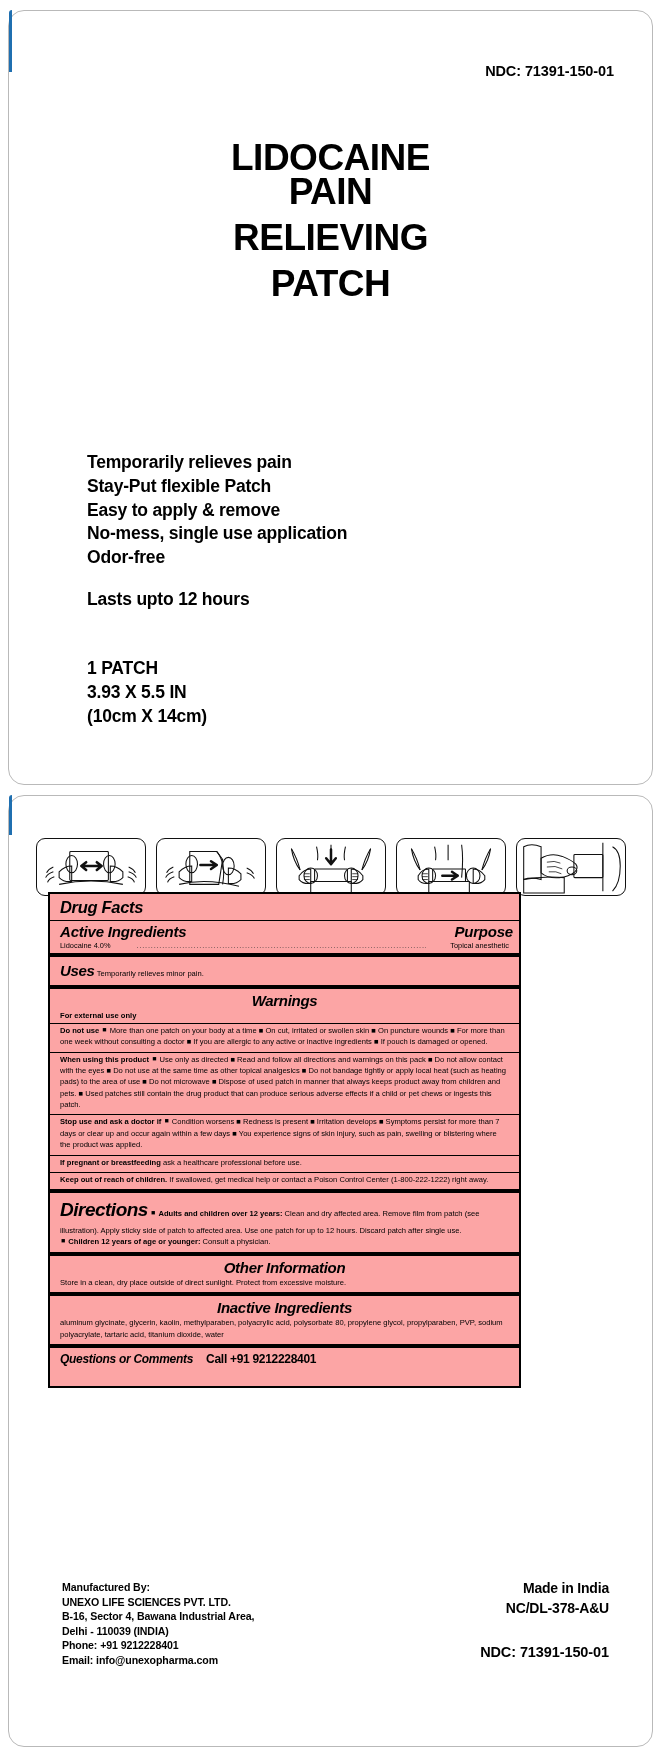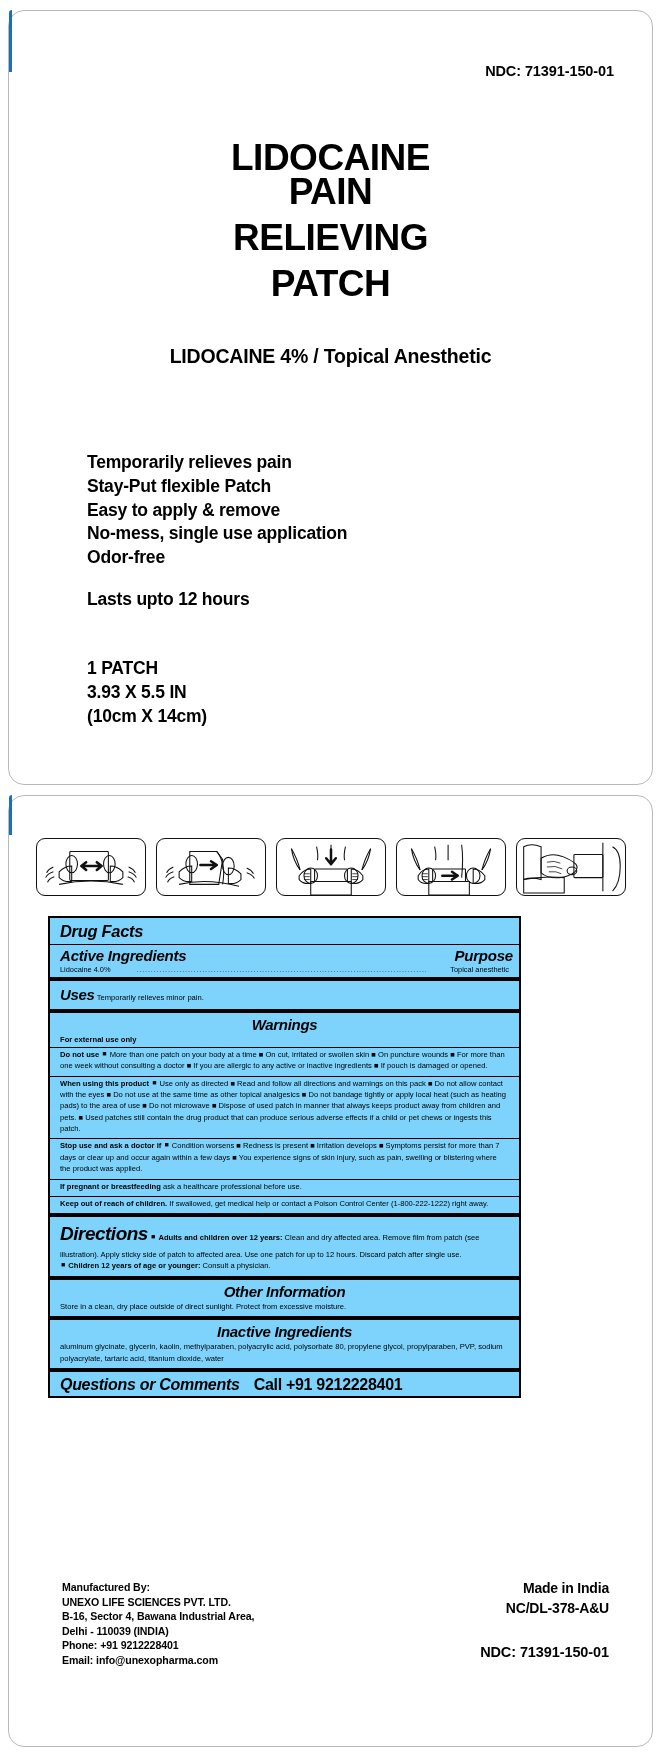--- a/index.html
+++ b/index.html
@@ -106,24 +106,24 @@
     border: 1.4px solid #111;
     border-radius: 9px;
     overflow: hidden;
     background: #fff;
   }
   .illus-box svg { display: block; width: 100%; height: 100%; }
 
   
   #drug-facts {
     position: absolute;
-    left: 48px; top: 916px;
+    left: 48px; top: 892px;
     width: 473px;
     border: 2.5px solid #000;
-    background: #7dd3fc;
+    background: #fca5a5;
   }
   .df-sec { padding: 0; }
   .df-thick { border-top: 4px solid #000; }
   .df-thin  { border-top: 1px solid #000; }
 
   .df-title {
     font-weight: bold;
     font-style: italic;
     font-size: 16.5px;
     padding: 4px 8px 3px 10px;
@@ -184,24 +184,24 @@
     font-weight: bold;
     padding: 2px 10px 3px 10px;
   }
   .df-dirs-title {
     font-weight: bold;
     font-style: italic;
     font-size: 19px;
     letter-spacing: -0.5px;
   }
   .df-qc {
-    padding: 4px 10px 2px 10px;
-    font-weight: bold;
-    font-style: italic;
-    font-size: 16px;
+    padding: 4px 10px 20px 10px;
+    font-weight: bold;
+    font-style: italic;
+    font-size: 12px;
     letter-spacing: -0.3px;
   }
   .df-qc .call {
     font-style: normal;
     padding-left: 10px;
   }
   .sq { font-size: 7px; vertical-align: 1px; padding: 0 1px; }
 
   
   #footer-left {
@@ -236,21 +236,20 @@
 <div class="panel" id="panel-front">
   <div class="panel-accent"></div>
 
   <div class="ndc-top">NDC: 71391-150-01</div>
 
   <div class="brand" id="brand-l1">LIDOCAINE</div>
   <div class="brand" id="brand-l2">PAIN</div>
   <div class="brand" id="brand-l3">RELIEVING</div>
   <div class="brand" id="brand-l4">PATCH</div>
 
-  <div class="strength-line">LIDOCAINE 4% / Topical Anesthetic</div>
 
   <div class="features">
     <div>Temporarily relieves pain</div>
     <div>Stay-Put flexible Patch</div>
     <div>Easy to apply &amp; remove</div>
     <div>No-mess, single use application</div>
     <div>Odor-free</div>
   </div>
 
   <div class="lasts">Lasts upto 12 hours</div>

